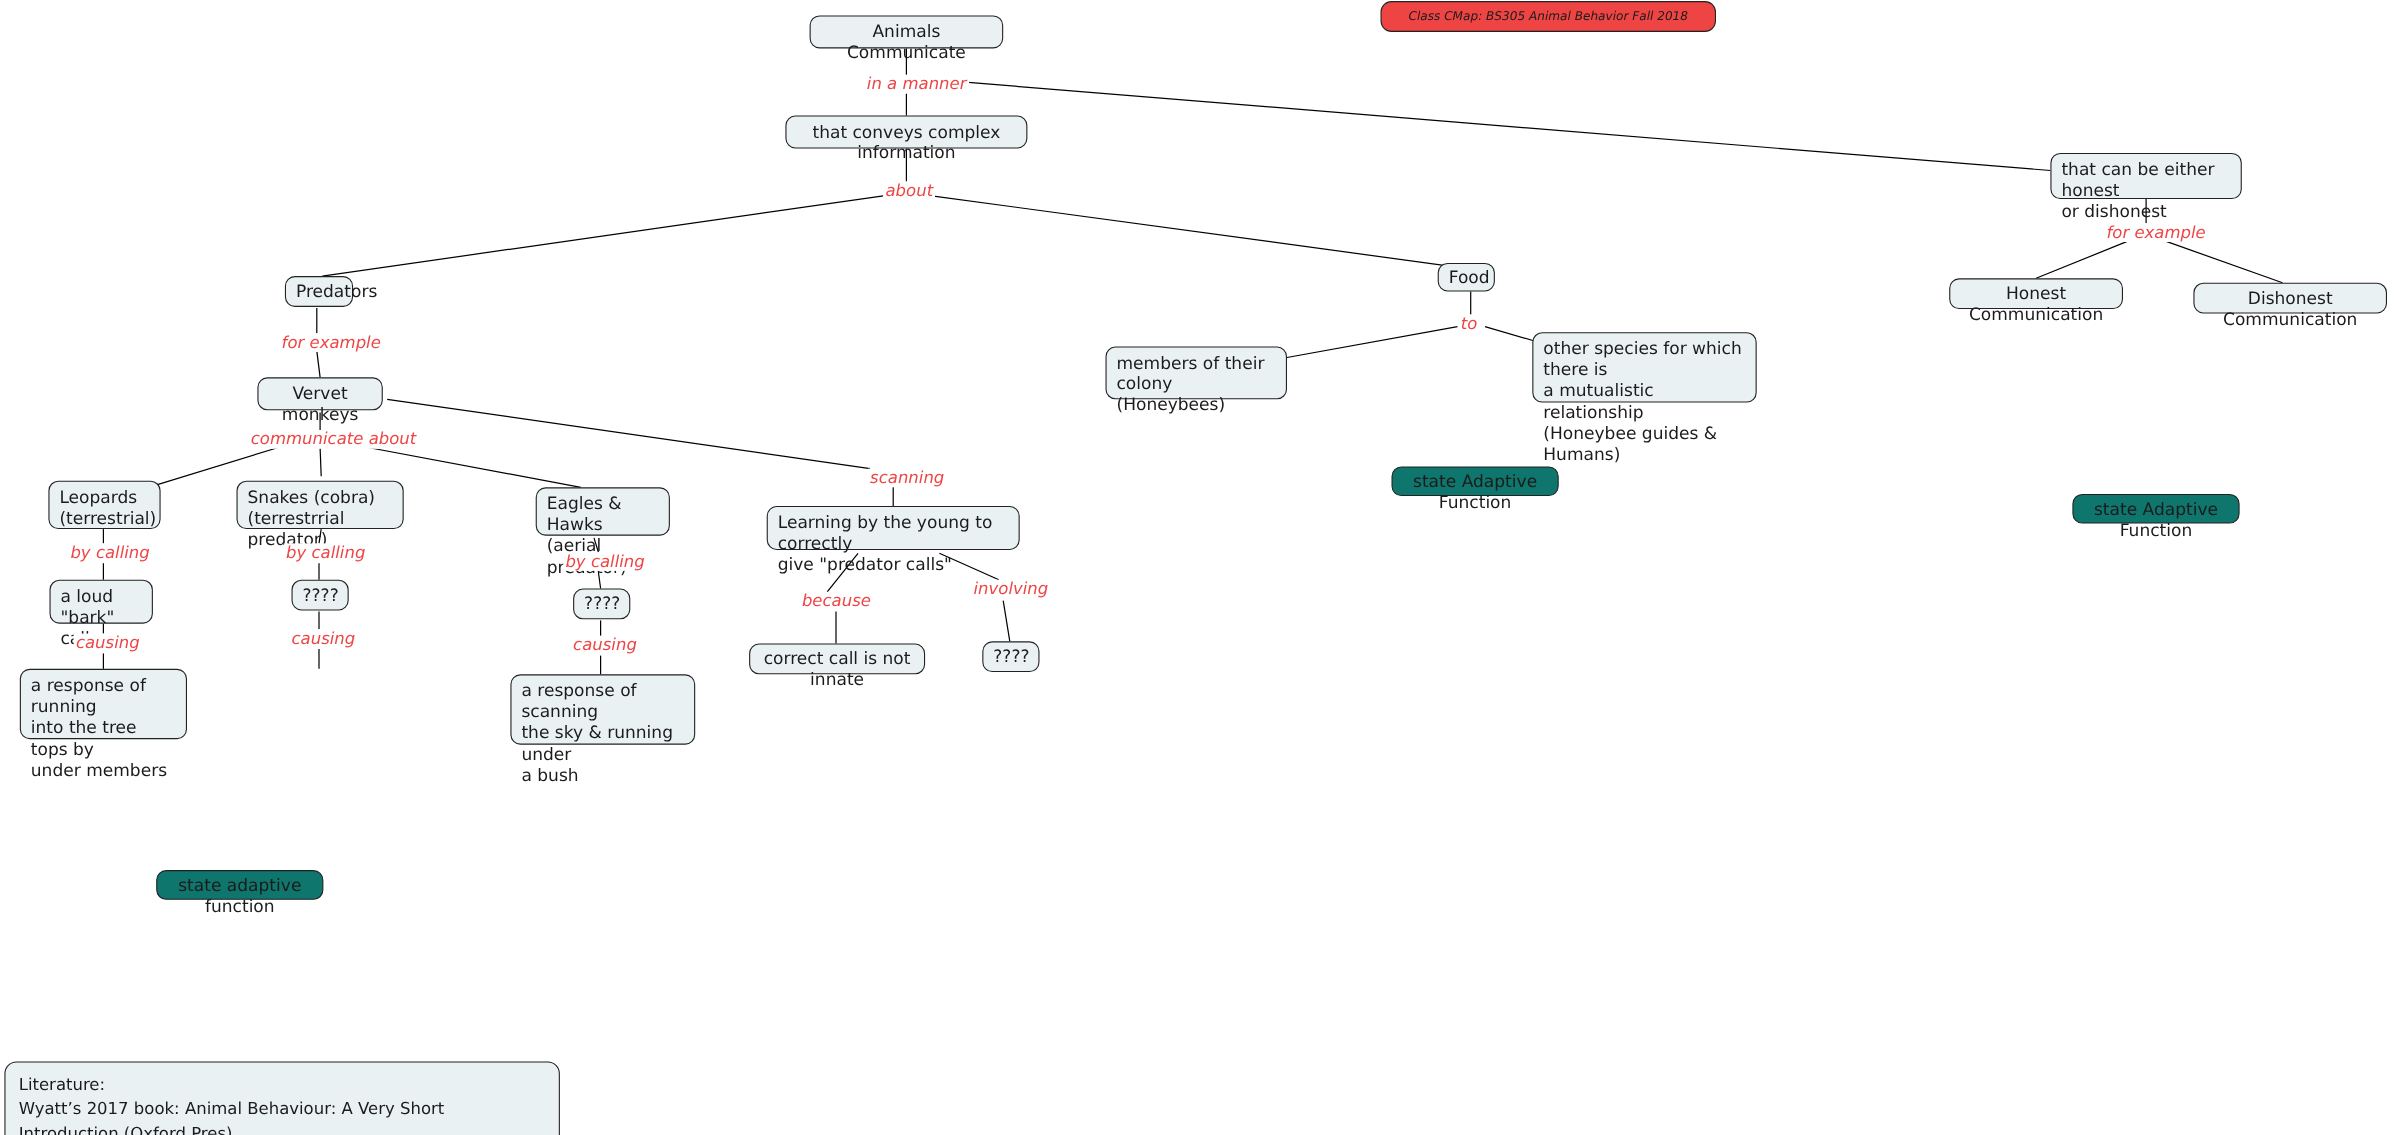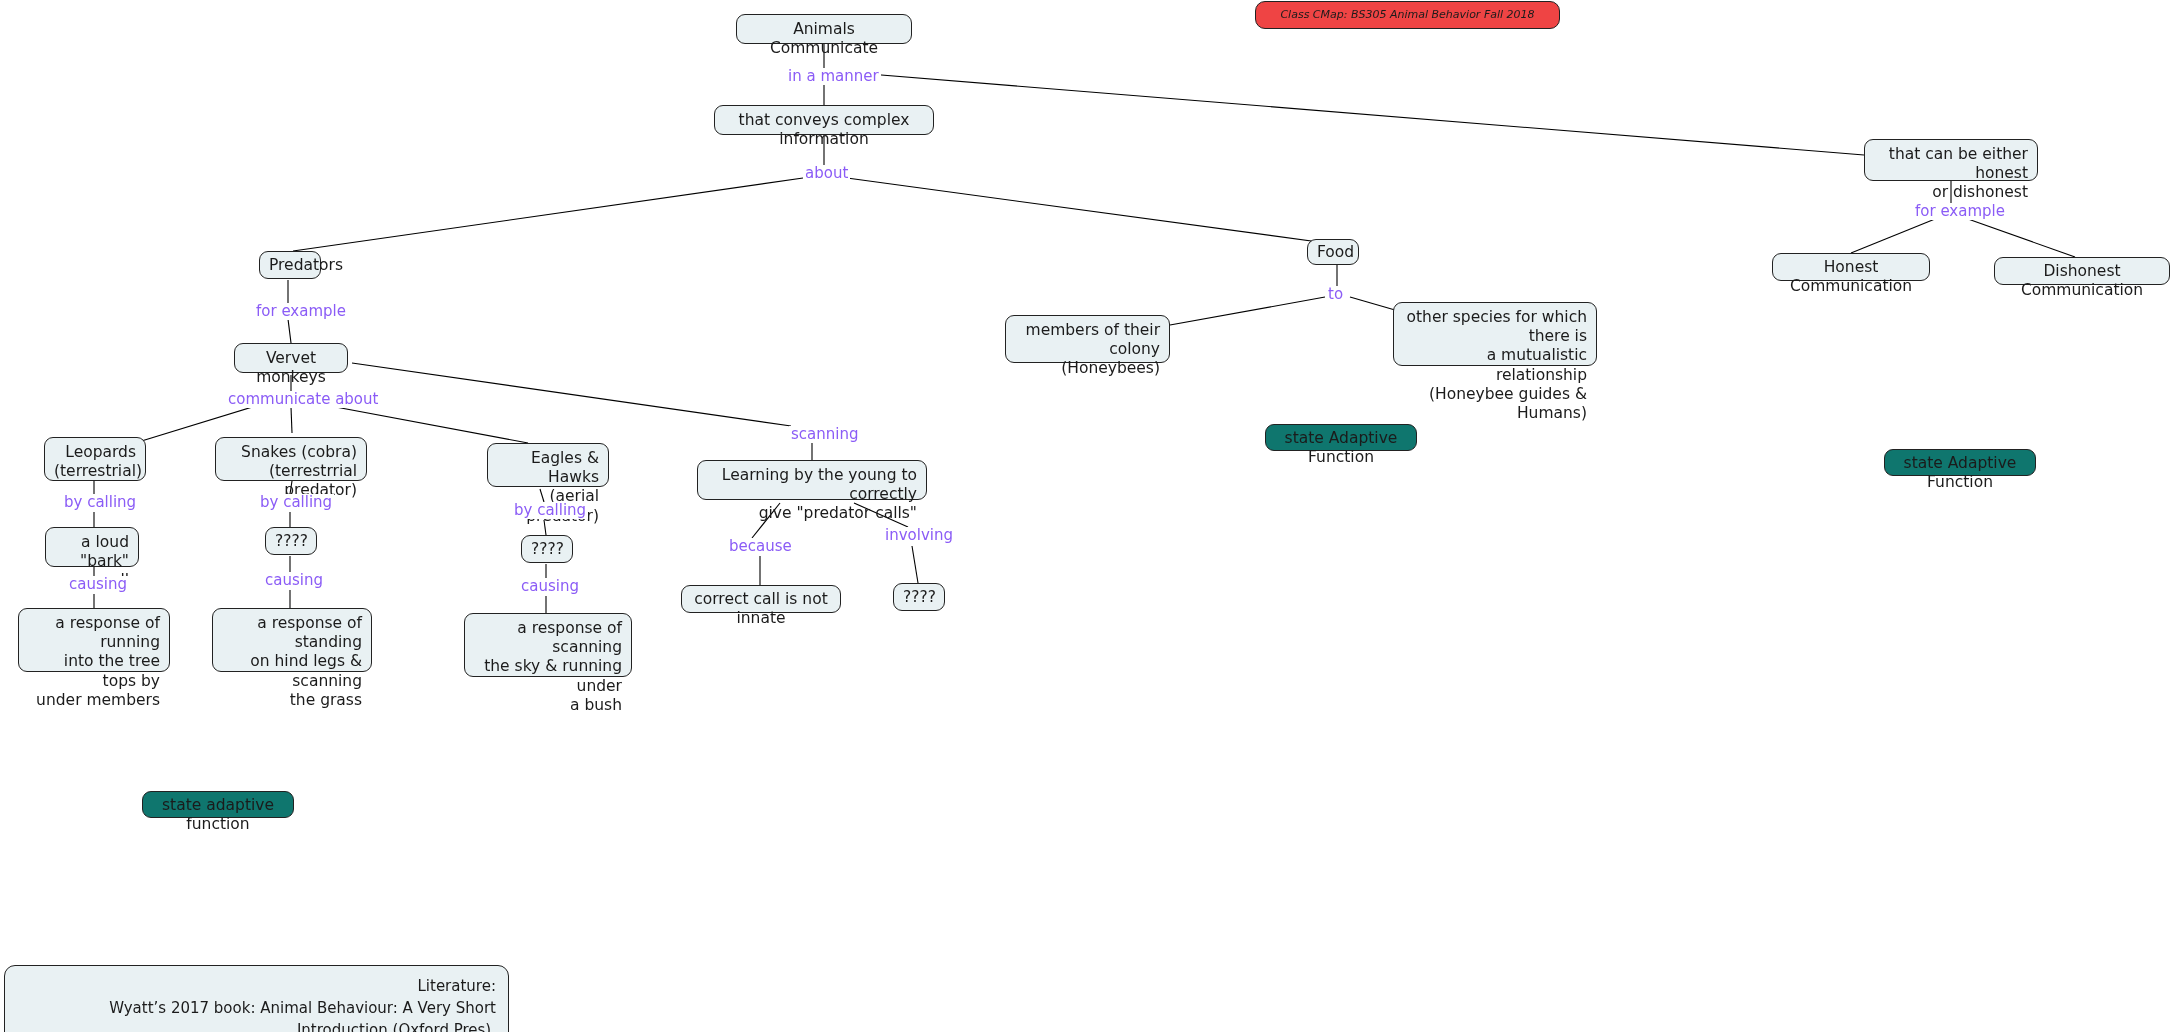--- a/index.html
+++ b/index.html
@@ -33,44 +33,45 @@
     position: absolute;
     box-sizing: border-box;
     background: #e9f1f3;
     border: 1px solid #222222;
     border-radius: 9px;
     color: #1b1b1b;
     font-size: 15.5px;
     line-height: 1.24;
     padding: 5px 9px 6px 9px;
     white-space: pre-line;
-    text-align: right;
+    text-align: left;
   }
   .node.center { text-align: center; }
   .node.plain { background: #0f766e; }
   .node.title-node {
     background: #ef4444;
     border-radius: 10px;
     font-size: 11px;
     font-style: italic;
   }
   .node.note {
     border-radius: 11px;
     font-size: 15px;
     line-height: 1.45;
     padding: 10px 12px;
   }
   .label {
     position: absolute;
     font-size: 15px;
-    color: #8b5cf6;
+    color: #ef4444;
     background: #ffffff;
     padding: 0 2px;
     white-space: nowrap;
     line-height: 1.1;
+    font-style: italic;
   }
 </style>
 </head>
 <body>
 
 <div id="canvas">
 
   <svg id="links" viewBox="0 0 2177 1032" width="2177" height="1032" xmlns="http://www.w3.org/2000/svg">
 
     <line x1="824" y1="44" x2="824" y2="68"></line>
@@ -206,23 +207,20 @@
   <div class="node center" style="left:521px; top:535px; width:52px; height:28px; padding-top:4px;">????</div>
 
   <div class="label" style="left:67px; top:576px;">causing</div>
   <div class="label" style="left:263px; top:572px;">causing</div>
   <div class="label" style="left:519px; top:578px;">causing</div>
 
   <div class="node" style="left:18px; top:608px; width:152px; height:64px;">a response of running
 into the tree tops by
 under members</div>
 
-  <div class="node" style="left:212px; top:608px; width:160px; height:64px;">a response of standing
-on hind legs &amp; scanning
-the grass</div>
 
   <div class="node" style="left:464px; top:613px; width:168px; height:64px;">a response of scanning
 the sky &amp; running under
 a bush</div>
 
   <div class="label" style="left:789px; top:426px;">scanning</div>
 
   <div class="node" style="left:697px; top:460px; width:230px; height:40px;">Learning by the young to correctly
 give "predator calls"</div>
 

